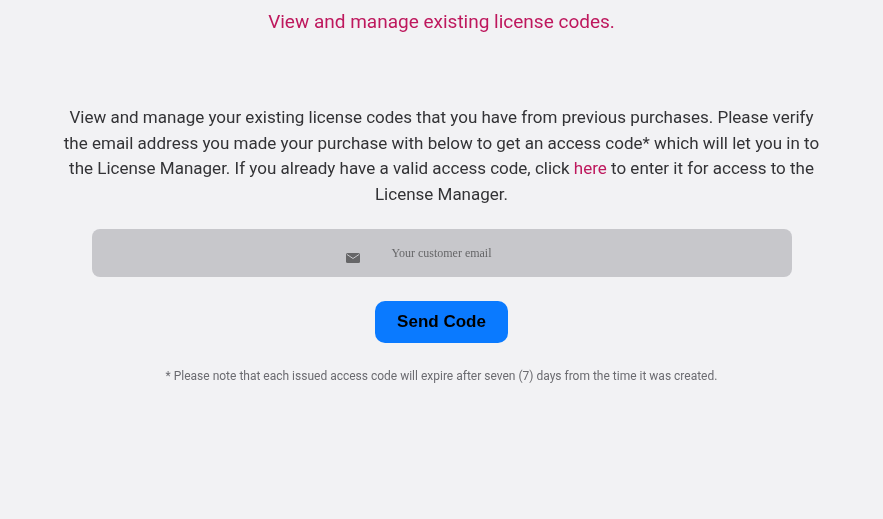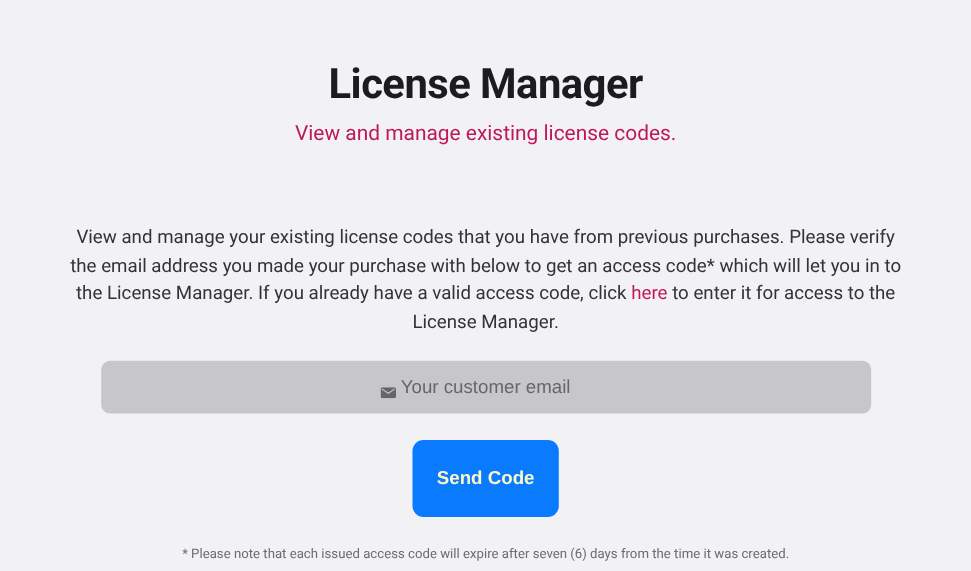--- a/index.html
+++ b/index.html
@@ -54,72 +54,72 @@
       margin-left: auto;
       margin-right: auto;
       position: relative;
     }
     .email-input {
       width: 100%;
       height: 48px;
       background-color: #c7c7cb;
       border: none;
       border-radius: 8px;
-      font-size: 17px;
+      font-size: 12px;
       color: #333;
       text-align: center;
       padding: 0 50px;
       outline: none;
+      font-family: Liberation Serif, serif;
     }
     .email-input::placeholder {
       color: #666668;
     }
     .input-icon {
       position: absolute;
       left: 50%;
       top: 50%;
       transform: translate(-96px, -50%);
       width: 14px;
       height: 10px;
       pointer-events: none;
     }
     .send-button {
       margin-top: 24px;
       background-color: #0a7aff;
-      color: #fef9c3;
+      color: #000000;
       border: none;
       border-radius: 10px;
       font-size: 17px;
       font-weight: 600;
-      padding: 25px 22px;
+      padding: 11px 22px;
       cursor: pointer;
     }
     .footnote {
       margin-top: 26px;
       font-size: 12px;
       color: #6b6b70;
     }
   </style>
 </head>
 <body>
 
 <div class="container">
-  <h1 class="page-title">License Manager</h1>
   <p class="page-subtitle">View and manage existing license codes.</p>
 
   <p class="description">
     <span>View and manage your existing license codes that you have from previous purchases. Please verify the email address you made your purchase with below to get an access code* which will let you in to the License Manager. If you already have a valid access code, click </span><a>here</a><span> to enter it for access to the License Manager.</span>
   </p>
 
   <div class="email-input-wrapper">
     <span class="input-icon">
       <svg width="14" height="10" viewBox="0 0 14 10" fill="none">
         <rect x="0" y="0" width="14" height="10" rx="1.5" fill="#666668"></rect>
         <path d="M1 1.5 L7 5.5 L13 1.5" stroke="#c7c7cb" stroke-width="1" fill="none"></path>
       </svg>
     </span>
     <input type="email" class="email-input" placeholder="Your customer email" style="">
   </div>
 
   <button class="send-button">Send Code</button>
 
-  <p class="footnote">* Please note that each issued access code will expire after seven (6) days from the time it was created.</p>
+  <p class="footnote">* Please note that each issued access code will expire after seven (7) days from the time it was created.</p>
 </div>
 
 </body></html>

